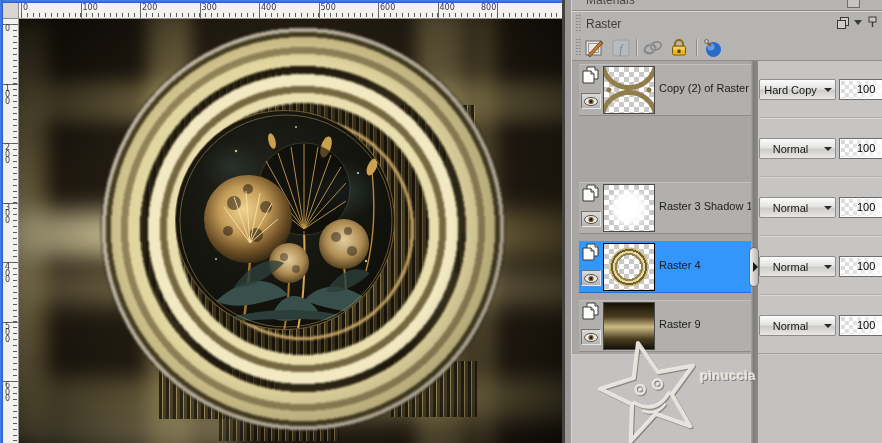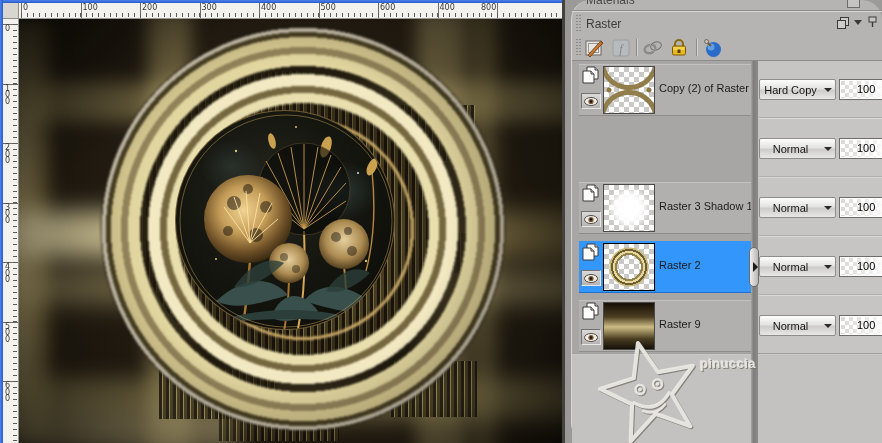--- a/index.html
+++ b/index.html
@@ -51,21 +51,21 @@
       rgba(0,0,0,0) 203px);}
   .inner-art{position:absolute;left:156px;top:91px;width:220px;height:220px;border-radius:50%;overflow:hidden;
     background:radial-gradient(circle at 42% 38%, #262820 0%, #15160f 45%, #0a0b07 100%);
     border:1px solid rgba(190,150,80,.55);box-sizing:border-box;}
   .vignette{position:absolute;inset:0;pointer-events:none;
     background:
       linear-gradient(135deg, rgba(5,4,2,.55), rgba(5,4,2,0) 22%),
       radial-gradient(circle at 50% 48%, rgba(0,0,0,0) 46%, rgba(10,8,4,.45) 78%, rgba(6,5,2,.8) 100%);}
 
   
-  .panel{position:absolute;left:571px;top:0;width:311px;height:443px;background:#b6b4b2;border-left:1px solid #d8d6d4;box-sizing:border-box;border-radius:20px;}
+  .panel{position:absolute;left:571px;top:0;width:311px;height:443px;background:#b6b4b2;border-left:1px solid #d8d6d4;box-sizing:border-box;}
   .materials-strip{position:absolute;left:0;top:0;right:0;height:10px;overflow:hidden;border-bottom:1px solid #8f8d8b;box-shadow:0 1px 0 #d8d6d4;}
   .materials-strip .strip-title{position:absolute;left:14px;top:-7px;font-size:12px;color:#4a4a48;}
   .materials-strip .strip-icon{position:absolute;right:22px;top:-5px;width:11px;height:11px;border:1px solid #6e6c6a;background:#c6c4c2;}
   .layers-header{position:absolute;left:0;top:11px;right:0;height:25px;}
   .panel-title{position:absolute;left:14px;top:6px;font-size:12px;color:#3c3c3a;}
   .grip{position:absolute;width:2px;background:repeating-linear-gradient(180deg,#8e8c8a 0 1px,transparent 1px 3px);}
   .hdr-icons{position:absolute;right:4px;top:5px;display:flex;align-items:center;gap:6px;}
   .cascade-icon{width:11px;height:11px;position:relative;}
   .cascade-icon::before,.cascade-icon::after{content:'';position:absolute;width:7px;height:7px;border:1px solid #3a3a38;background:#cfcdcb;}
   .cascade-icon::before{left:3px;top:0;}
@@ -123,21 +123,21 @@
   .opacity-field{position:absolute;left:260px;top:15px;width:70px;height:21px;background:#fff;border:1px solid #6e6c6a;box-sizing:border-box;}
   .opacity-field::before{content:'';position:absolute;inset:1px;
     background:linear-gradient(90deg, rgba(255,255,255,.05), rgba(255,255,255,.9) 72%),
       repeating-conic-gradient(#ffffff 0% 25%, #d8d6d4 0% 50%);background-size:100% 100%, 8px 8px;}
   .opacity-value{position:absolute;top:3px;left:17px;font-size:11px;color:#000;}
 
   
   .watermark{position:absolute;left:592px;top:336px;width:290px;height:107px;z-index:50;pointer-events:none;}
   .wm-text{position:absolute;font-size:13px;font-weight:bold;letter-spacing:.4px;color:rgba(233,231,226,.95);
     text-shadow:1px 1px 0 rgba(120,115,105,.85), -1px -1px 1px rgba(255,255,255,.55);}
-  .wm-line1{left:108px;top:20px;}
+  .wm-line1{left:108px;top:32px;}
   .wm-line2{left:104px;top:52px;}
 </style>
 </head>
 <body>
 
 <div class="canvas-window">
 
   <div class="artwork">
 
     <div class="band" style="left:-10px;top:0;width:46px;height:100%;background:linear-gradient(90deg,#ead9a0,#8a7948 70%,rgba(0,0,0,0));opacity:.9;filter:blur(8px);"></div>
@@ -448,21 +448,21 @@
       <button class="eye-btn">
         <svg width="14" height="9" viewBox="0 0 14 9">
           <ellipse cx="7" cy="4.5" rx="6.5" ry="4" fill="#efece6" stroke="#55504a"></ellipse>
           <circle cx="7" cy="4.5" r="2.6" fill="#7a5a38"></circle>
           <circle cx="7" cy="4.5" r="1.2" fill="#1a1410"></circle>
         </svg>
       </button>
       <div class="thumb t-gold-ring">
             <div class="thumb-art"></div>
           </div>
-      <span class="layer-name">Raster 2</span>
+      <span class="layer-name">Raster 4</span>
     </div>
     <div class="blend-combo">
       <span class="blend-label">Normal</span>
       <span class="combo-arrow"></span>
     </div>
     <div class="opacity-field">
       <span class="opacity-value">100</span>
     </div>
   </div>
       <div class="layer-row" style="top: 239px;">

